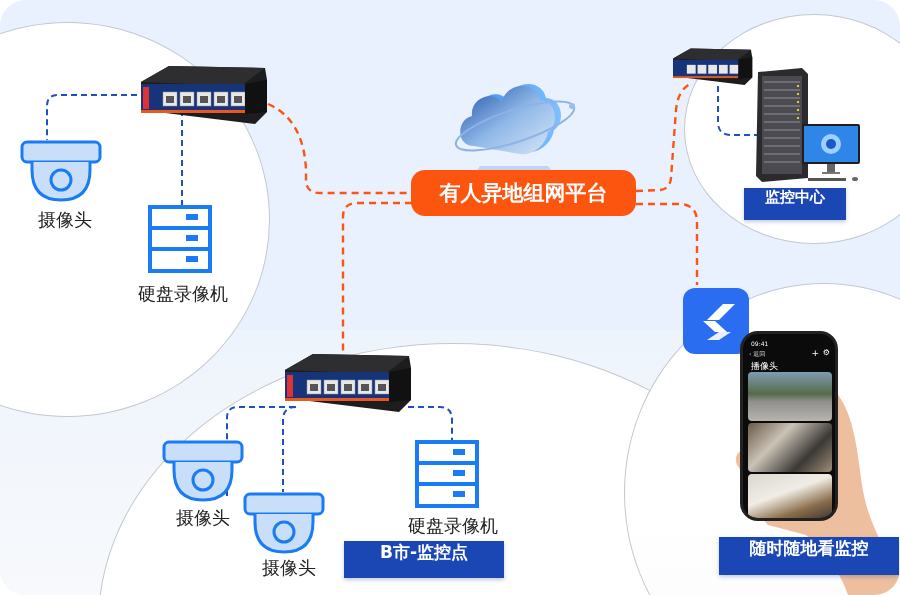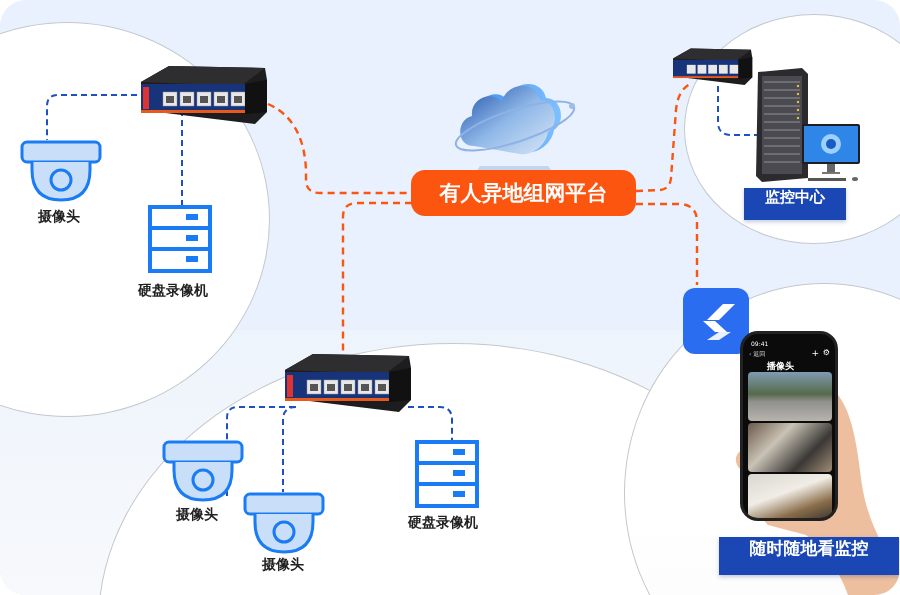--- a/index.html
+++ b/index.html
@@ -4,26 +4,26 @@
 <style>
   html, body { margin:0; padding:0; }
   body { width:900px; height:595px; position:relative; overflow:hidden; background:#ffffff; font-family:"DejaVu Sans","Liberation Sans",sans-serif; }
   .canvas { position:absolute; left:0; top:0; width:900px; height:595px; background:#e8f1fd; border-radius:26px; overflow:hidden; }
   .bottom-fade { position:absolute; left:0; top:330px; width:900px; height:265px; background:linear-gradient(#eef4fc, #f7f9fc); }
   .circle { position:absolute; border-radius:50%; background:#ffffff; border:1.5px solid #c4c8ce; box-sizing:border-box; }
   .circle.fade { background:linear-gradient(#ffffff 0%, #ffffff 55%, #fafafa 100%); }
   svg.lines { position:absolute; left:0; top:0; width:900px; height:595px; }
   .pill { position:absolute; background:#1b47b4; color:#fff; font-weight:bold; border-radius:0; display:flex; align-items:flex-start; justify-content:center; box-shadow:0 2px 4px rgba(20,50,130,0.25); }
   .pill-orange { position:absolute; background:#fb5510; color:#fff; font-weight:bold; border-radius:14px; display:flex; align-items:center; justify-content:center; }
-  .label { position:absolute; font-size:14px; color:#222; white-space:nowrap;font-weight:bold; }
+  .label { position:absolute; font-size:18px; color:#222; white-space:nowrap; }
   .abs { position:absolute; }
   .switch { position:absolute; }
   .phone { position:absolute; background:#0b0b0b; border-radius:18px; border:3px solid #222; box-sizing:border-box; overflow:hidden; }
   .phone-status { position:absolute; left:8px; top:6px; font-size:6px; color:#fff; }
-  .phone-title { position:absolute; left:24px; top:26px; font-size:9px; color:#fff; font-weight:bold; }
+  .phone-title { position:absolute; left:8px; top:26px; font-size:9px; color:#fff; font-weight:normal; }
   .phone-back { position:absolute; left:6px; top:16px; font-size:6px; color:#ddd; }
   .feed { position:absolute; left:5px; width:84px; height:49px; border-radius:4px; overflow:hidden; }
 </style>
 </head>
 <body>
 
 <div class="canvas">
   <div class="bottom-fade"></div>
 
   <div class="circle" style="left:-135px; top:22px; width:405px; height:395px;"></div>
@@ -167,20 +167,23 @@
   <svg class="abs" style="left:415px; top:440px;" width="64" height="68" viewBox="0 0 64 68">
     <rect x="2" y="2" width="60" height="64" fill="#ffffff" stroke="#1a7cf5" stroke-width="4"></rect>
     <line x1="2" y1="23" x2="62" y2="23" stroke="#1a7cf5" stroke-width="4"></line>
     <line x1="2" y1="44" x2="62" y2="44" stroke="#1a7cf5" stroke-width="4"></line>
     <rect x="38" y="9" width="12" height="6" fill="#1a7cf5"></rect>
     <rect x="38" y="30" width="12" height="6" fill="#1a7cf5"></rect>
     <rect x="38" y="51" width="12" height="6" fill="#1a7cf5"></rect>
   </svg>
   <div class="label" style="left:408px; top:514px;">硬盘录像机</div>
 
+  <div class="pill" style="left:344px; top:541px; width:160px; height:37px; font-size:17px;">
+    <span>B市-监控点</span>
+  </div>
 
   <svg class="abs" style="left:752px; top:66px;" width="60" height="118" viewBox="0 0 60 118">
     <polygon points="6,6 50,2 56,8 56,112 10,116 4,110" fill="#2b2b2e"></polygon>
     <rect x="10" y="10" width="40" height="98" fill="#4a4a50"></rect>
     <g stroke="#7a7a80" stroke-width="1.5">
       <line x1="12" y1="16" x2="48" y2="16"></line>
         <line x1="12" y1="24" x2="48" y2="24"></line>
         <line x1="12" y1="32" x2="48" y2="32"></line>
       <line x1="12" y1="40" x2="48" y2="40"></line>
         <line x1="12" y1="48" x2="48" y2="48"></line>

